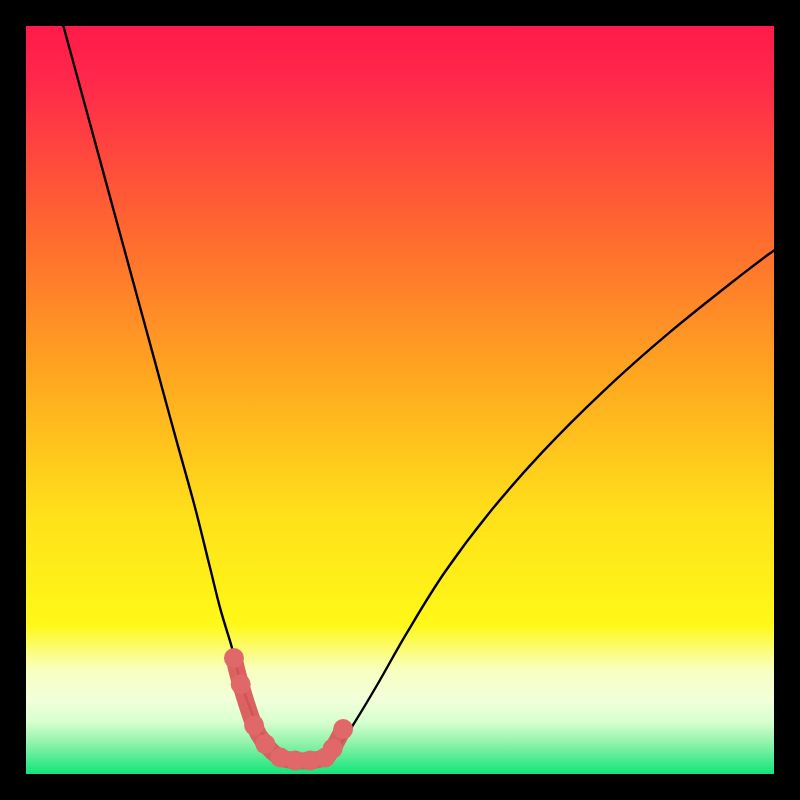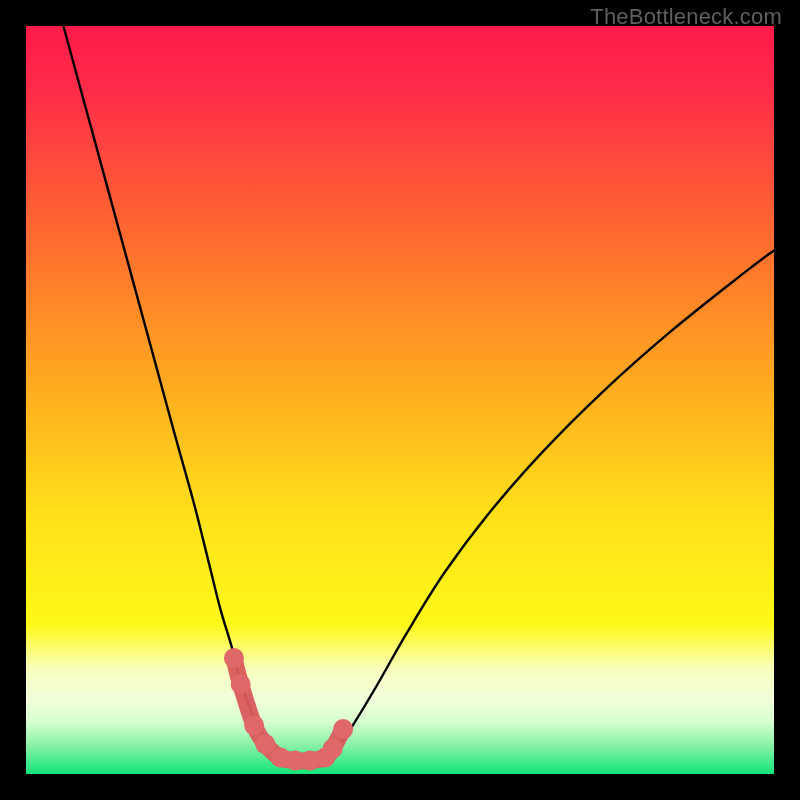--- a/index.html
+++ b/index.html
@@ -76,14 +76,13 @@
           <circle cx="254.32000000000002" cy="731.544" r="10" fill="#e06868"></circle>
           <circle cx="269.28" cy="734.536" r="10" fill="#e06868"></circle>
           <circle cx="284.24" cy="734.536" r="10" fill="#e06868"></circle>
           <circle cx="299.2" cy="731.544" r="10" fill="#e06868"></circle>
           <circle cx="306.68" cy="722.568" r="10" fill="#e06868"></circle>
           <circle cx="317.152" cy="703.12" r="10" fill="#e06868"></circle>
         </g>
     </svg>
   </div>
 
-  <div class="watermark">TheBottleneck.com</div>
 </div>
 
 </body></html>

